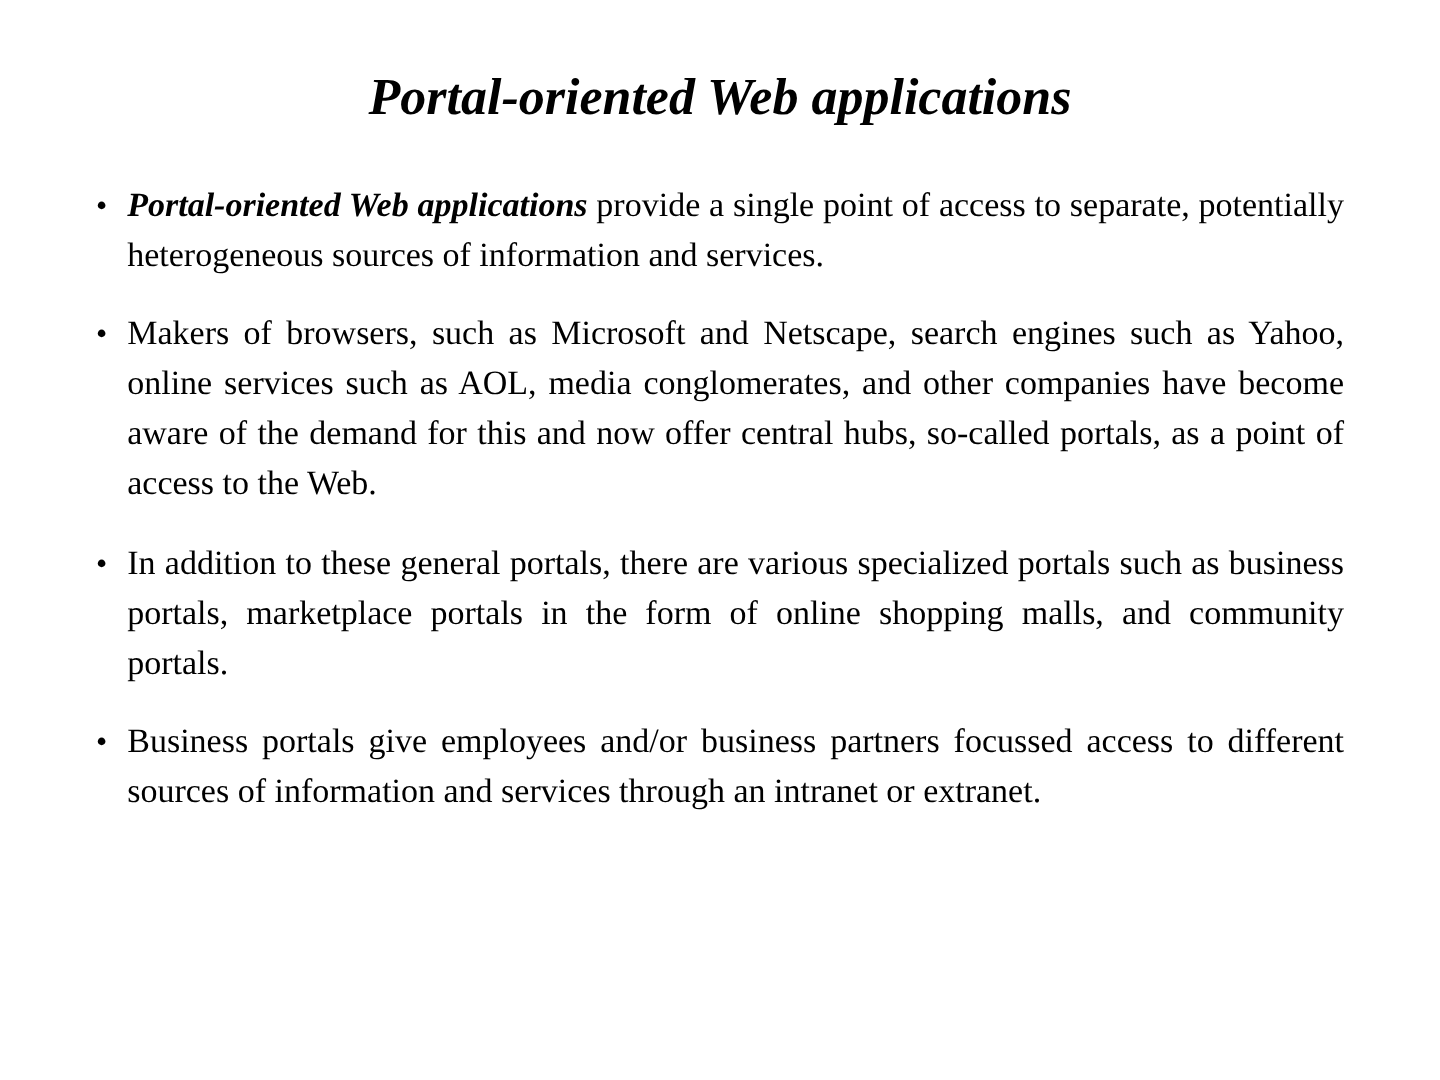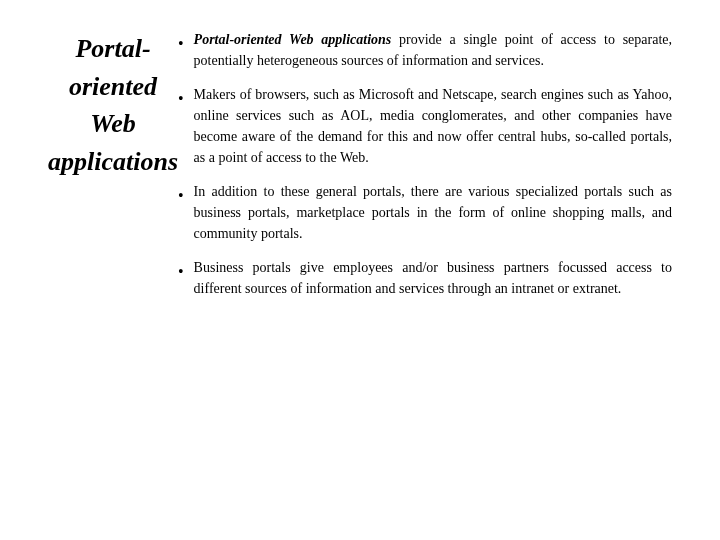--- a/index.html
+++ b/index.html
@@ -17,21 +17,21 @@
       line-height: 1.45;
       color: #000000;
       overflow: hidden;
     }
 
     .slide {
       width: 720px;
       height: 540px;
       padding: 30px 48px 30px 48px;
       display: flex;
-      flex-direction: row;
+      flex-direction: column;
     }
 
     .title {
       text-align: center;
       font-size: 26px;
       font-style: italic;
       font-weight: bold;
       margin-bottom: 22px;
       font-family: 'Times New Roman', Times, serif;
     }
@@ -50,21 +50,21 @@
     }
 
     .bullet-dot {
       flex-shrink: 0;
       margin-top: 2px;
       font-size: 16px;
     }
 
     .bullet-text {
       text-align: justify;
-      font-size: 14px;
+      font-size: 17px;
       line-height: 1.48;
     }
 
     .italic-bold {
       font-style: italic;
       font-weight: bold;
     }
   </style>
 </head>
 <body>

